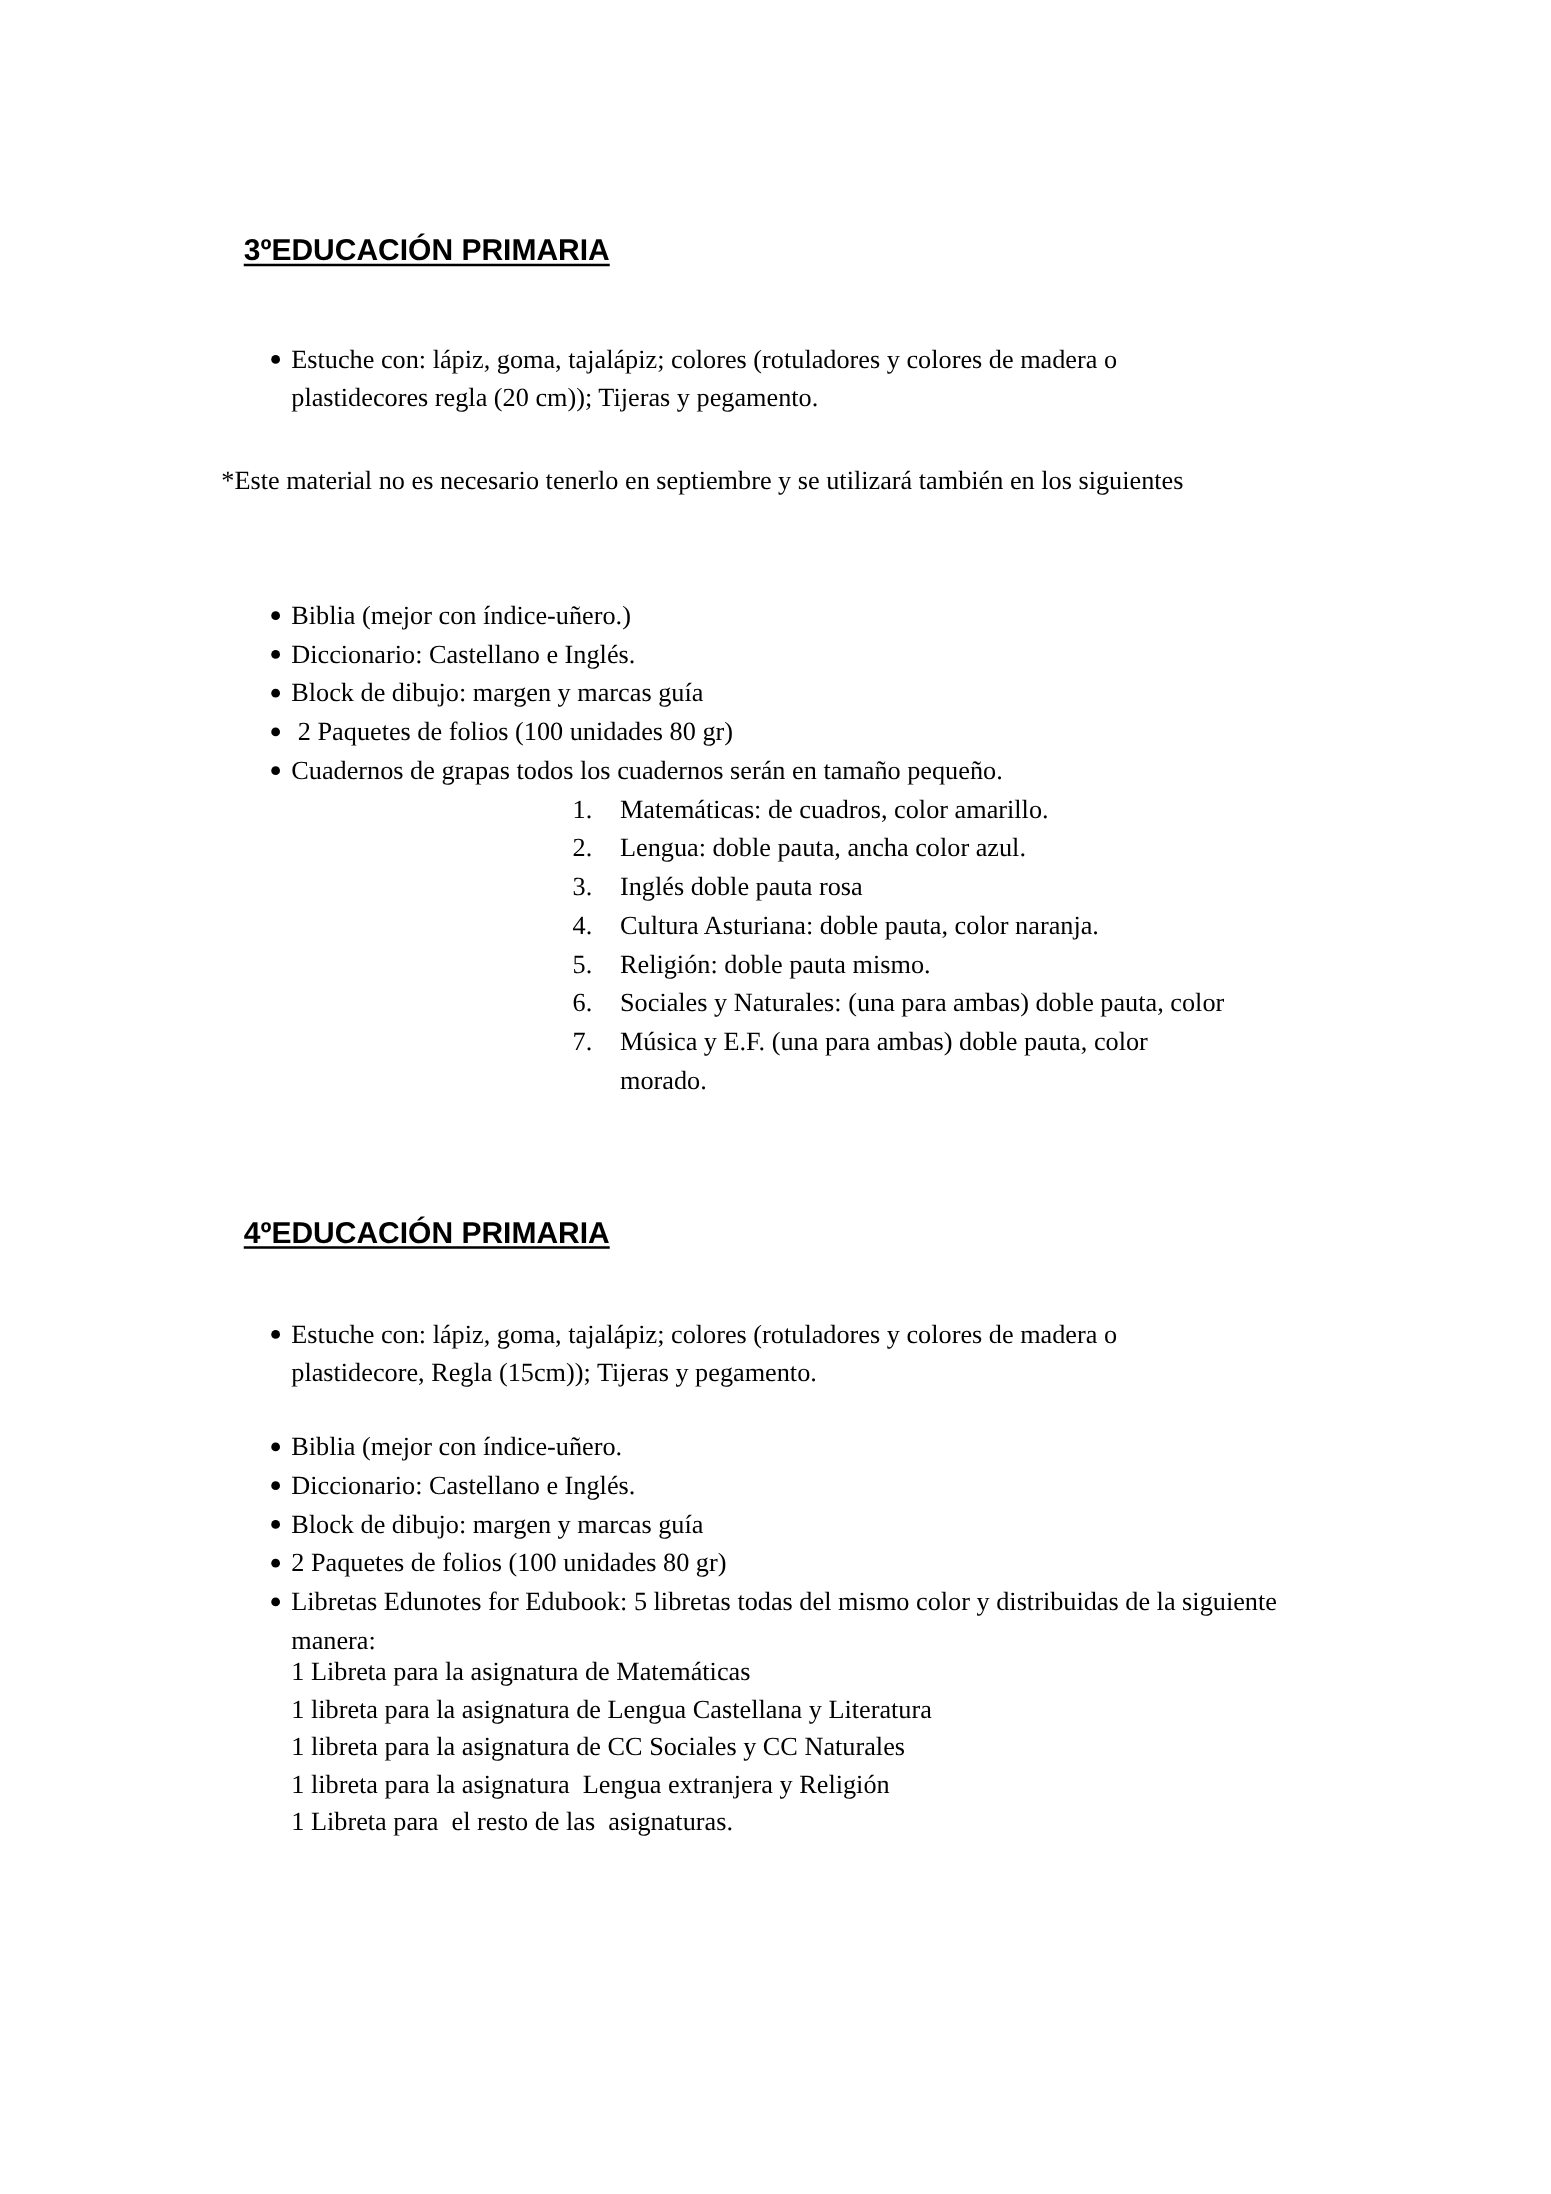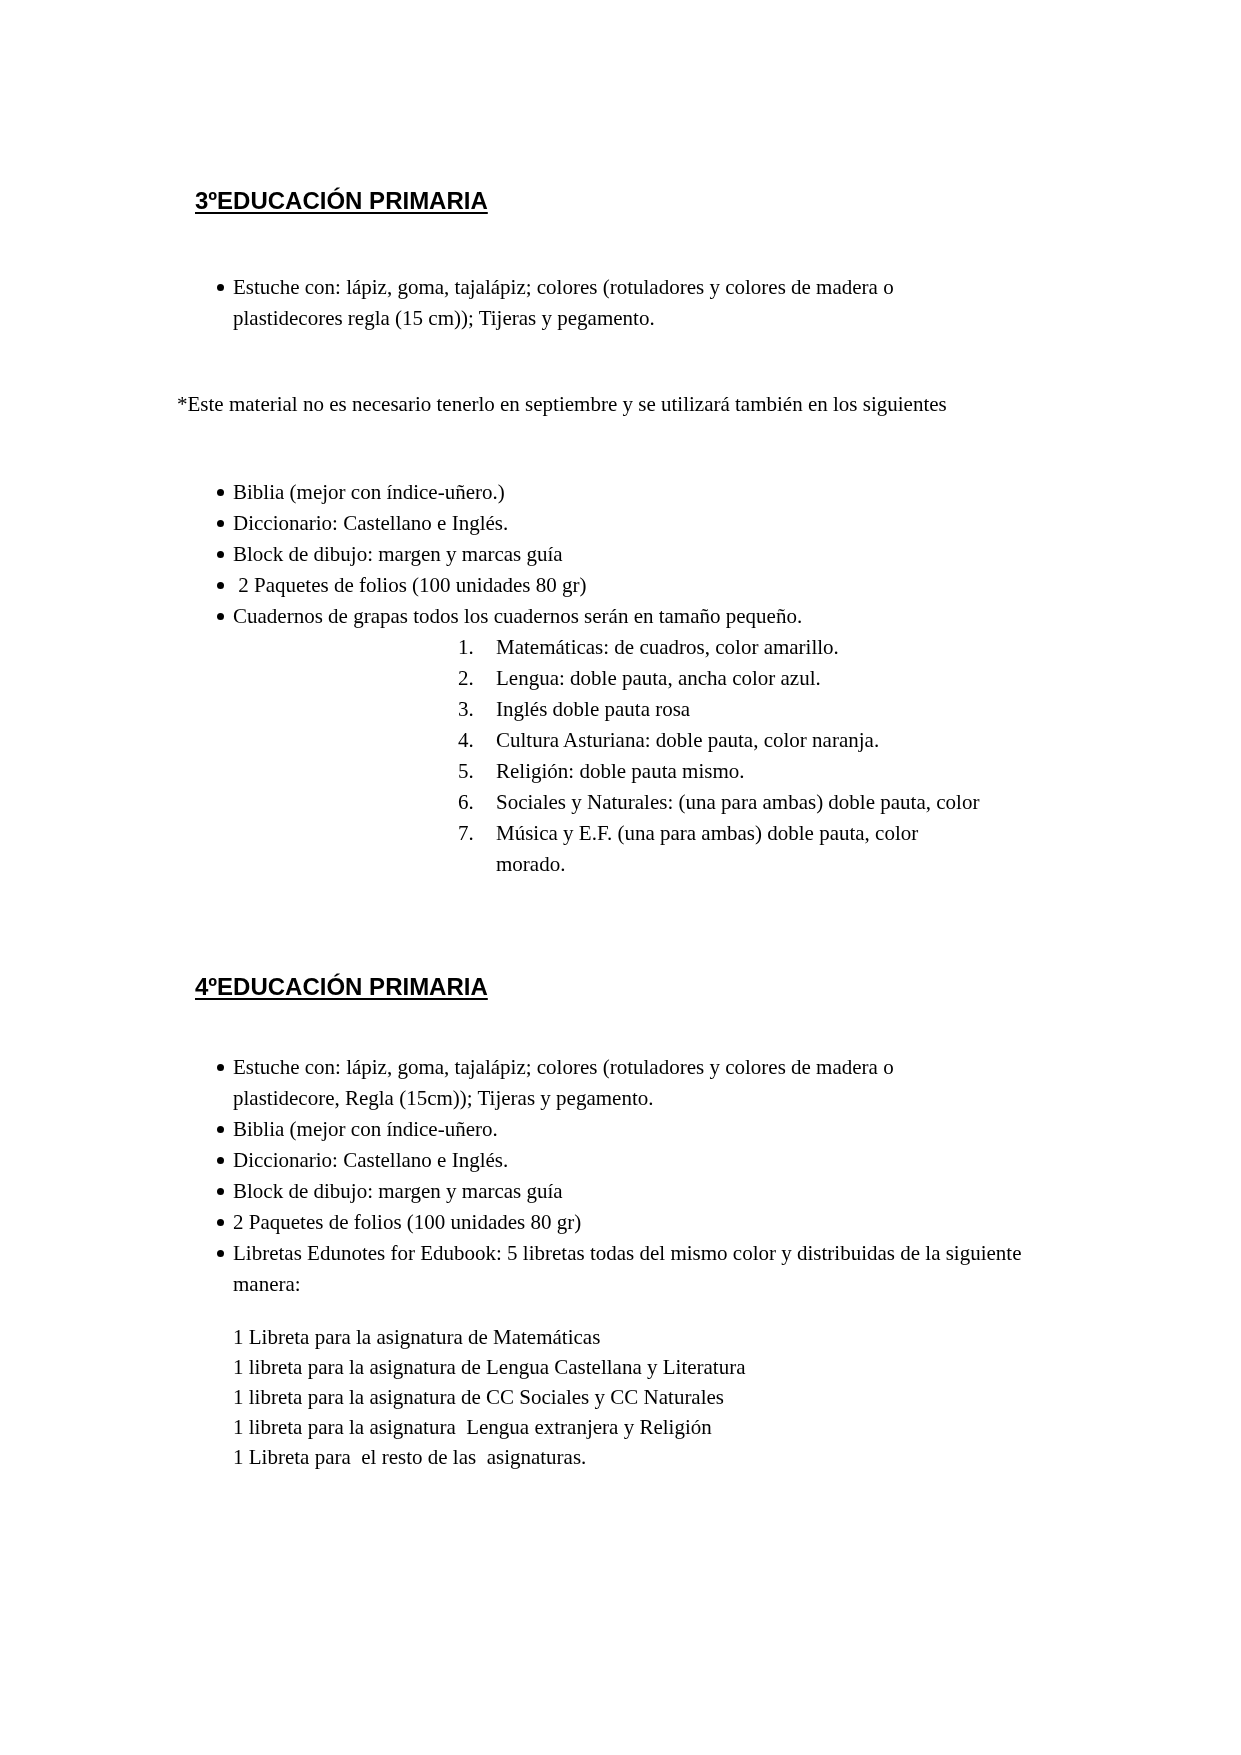--- a/index.html
+++ b/index.html
@@ -42,26 +42,26 @@
 
 <div class="page">
 
   <div class="abs heading" style="left:175px; top:186px;">3ºEDUCACIÓN PRIMARIA</div>
 
   <div class="abs" style="left:197px; top:272px;">
     <div class="bullet-item">
       <span class="dot"></span>
       <div>
         <div class="ln">Estuche con: lápiz, goma, tajalápiz; colores (rotuladores y colores de madera o</div>
-        <div class="ln">plastidecores regla (15 cm)); Tijeras y pegamento.</div>
+        <div class="ln">plastidecores regla (20 cm)); Tijeras y pegamento.</div>
       </div>
     </div>
   </div>
 
-  <div class="abs" style="left:157px; top:389px;">
+  <div class="abs" style="left:157px; top:369px;">
     <div class="ln">*Este material no es necesario tenerlo en septiembre y se utilizará también en los siguientes</div>
   </div>
 
   <div class="abs" style="left:197px; top:477px;">
     <div class="bullet-item">
       <span class="dot"></span>
       <div class="ln">Biblia (mejor con índice-uñero.)</div>
     </div>
     <div class="bullet-item">
       <span class="dot"></span>
@@ -132,21 +132,21 @@
   <div class="abs" style="left:197px; top:1052px;">
     <div class="bullet-item">
       <span class="dot"></span>
       <div>
         <div class="ln">Estuche con: lápiz, goma, tajalápiz; colores (rotuladores y colores de madera o</div>
         <div class="ln">plastidecore, Regla (15cm)); Tijeras y pegamento.</div>
       </div>
     </div>
   </div>
 
-  <div class="abs" style="left:197px; top:1114px;">
+  <div class="abs" style="left:197px; top:1142px;">
     <div class="bullet-item">
       <span class="dot"></span>
       <div class="ln">Biblia (mejor con índice-uñero.</div>
     </div>
     <div class="bullet-item">
       <span class="dot"></span>
       <div class="ln">Diccionario: Castellano e Inglés.</div>
     </div>
     <div class="bullet-item">
       <span class="dot"></span>

